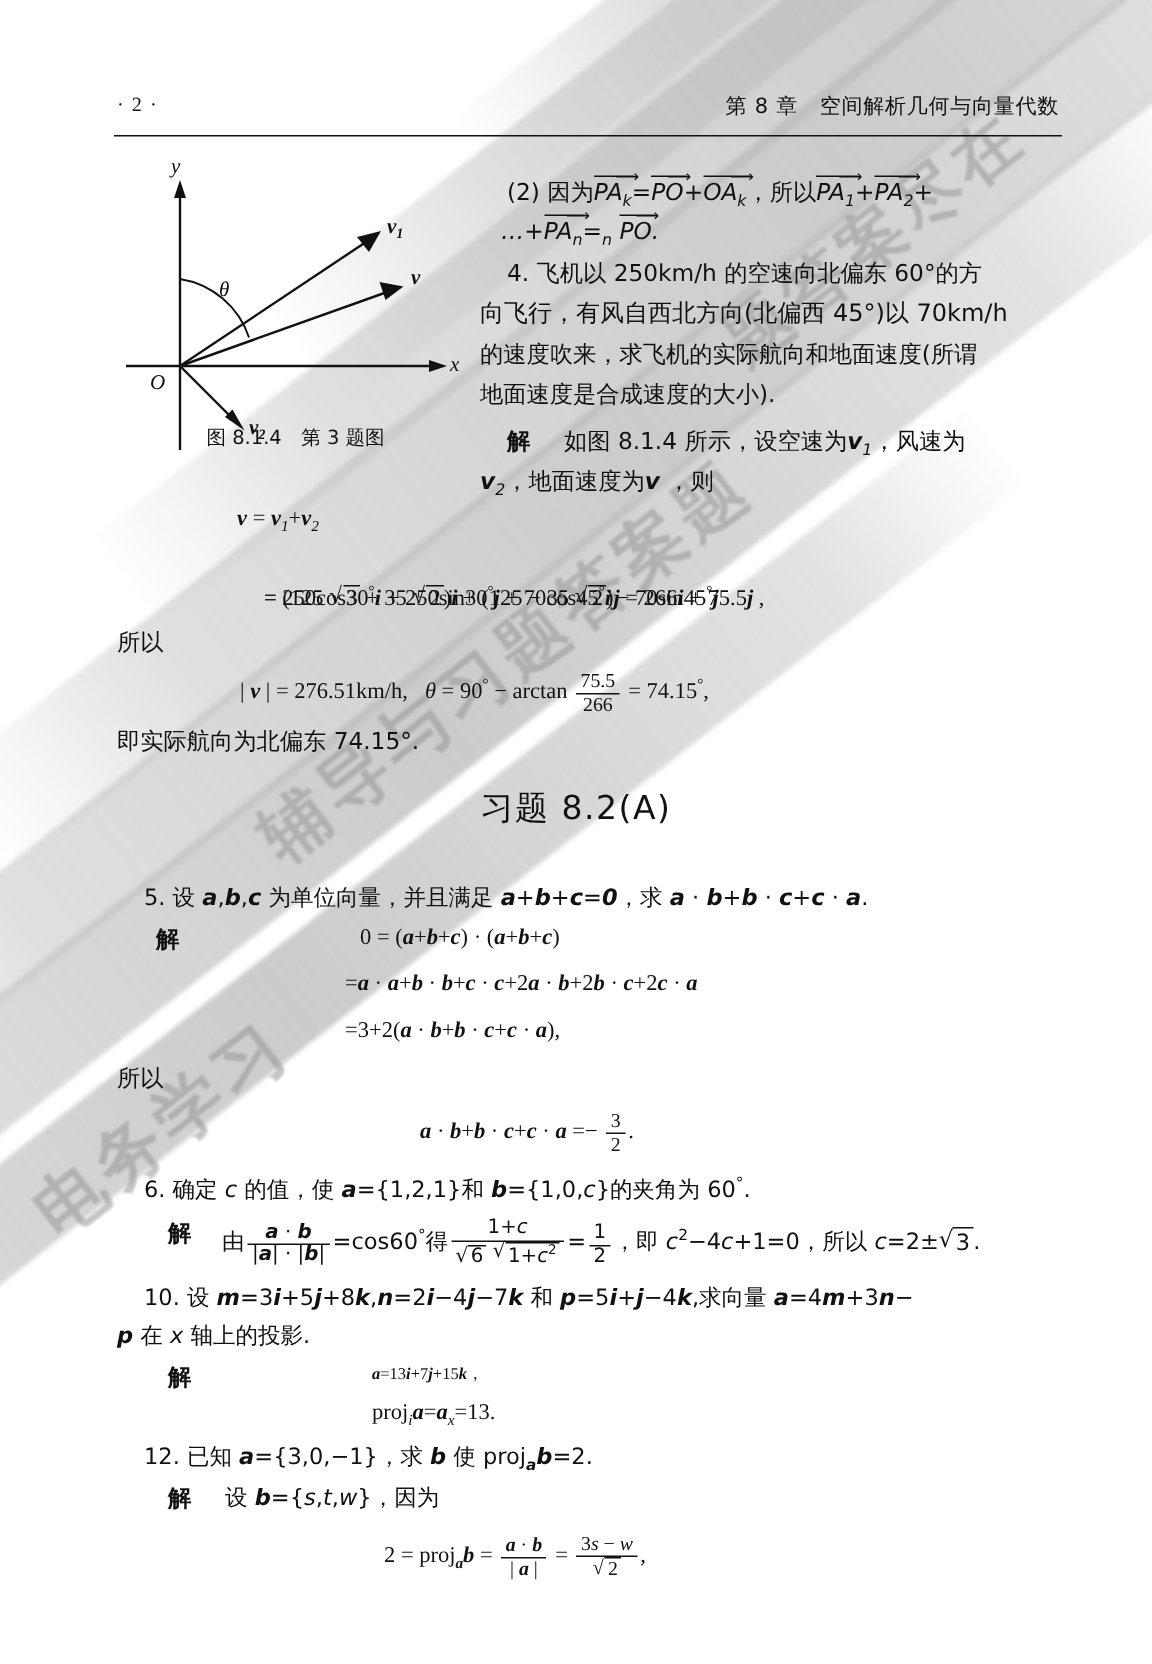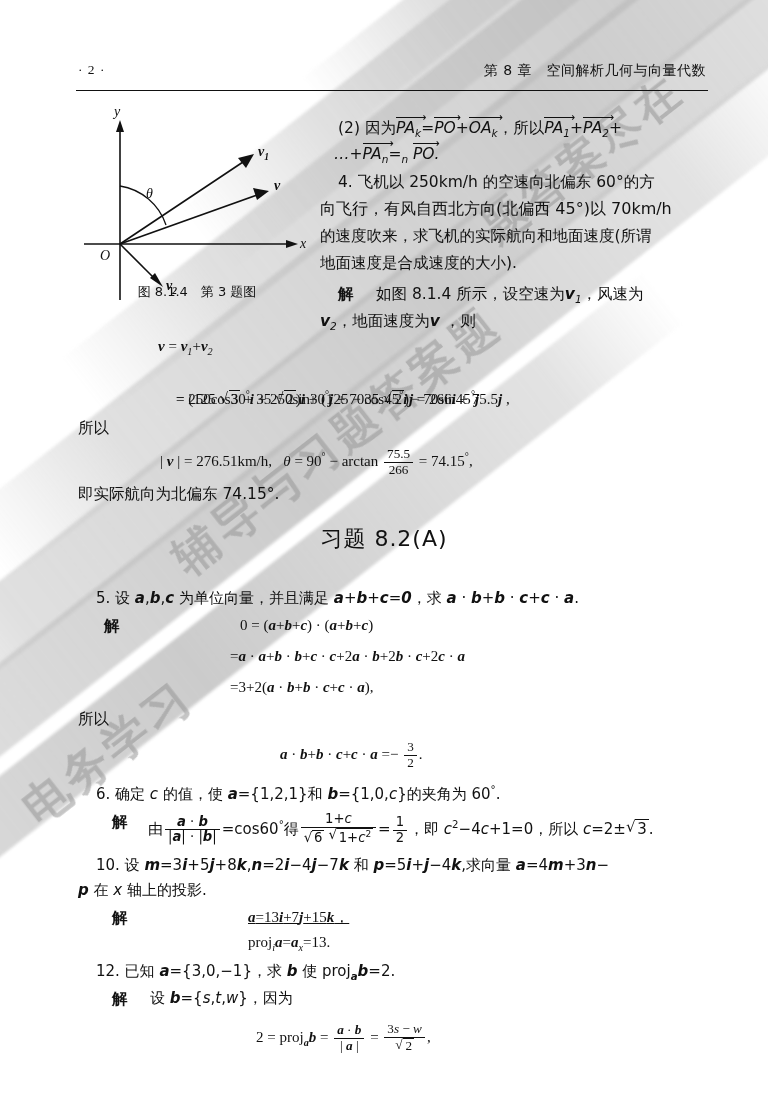--- a/index.html
+++ b/index.html
@@ -220,21 +220,21 @@
       </span>，即 <span class="mi">c</span><span class="sup">2</span>−4<span class="mi">c</span>+1=0，所以 <span class="mi">c</span>=2±<span class="rad"><span class="bar">3</span></span>.
   </div>
 
   <div class="txt cn" style="left:96px;top:856px;font-size:15px;">
     10. 设 <span class="bi">m</span>=3<span class="bi">i</span>+5<span class="bi">j</span>+8<span class="bi">k</span>,<span class="bi">n</span>=2<span class="bi">i</span>−4<span class="bi">j</span>−7<span class="bi">k</span> 和 <span class="bi">p</span>=5<span class="bi">i</span>+<span class="bi">j</span>−4<span class="bi">k</span>,求向量 <span class="bi">a</span>=4<span class="bi">m</span>+3<span class="bi">n</span>−
   </div>
   <div class="txt cn" style="left:78px;top:881px;font-size:15px;">
     <span class="bi">p</span> 在 <span class="mi">x</span> 轴上的投影.
   </div>
   <div class="txt cn" style="left:112px;top:908px;font-size:15.5px;font-weight:bold;">解</div>
-  <div class="txt" style="left:248px;top:908px;font-size:15px;text-decoration:underline;">
+  <div class="txt" style="left:248px;top:908px;font-size:11px;">
     <span class="bi">a</span>=13<span class="bi">i</span>+7<span class="bi">j</span>+15<span class="bi">k</span>，
   </div>
   <div class="txt" style="left:248px;top:934px;font-size:15px;">
     proj<span class="sub mi">i</span><span class="bi">a</span>=<span class="bi">a</span><span class="sub mi">x</span>=13.
   </div>
 
   <div class="txt cn" style="left:96px;top:962px;font-size:15px;">
     12. 已知 <span class="bi">a</span>={3,0,−1}，求 <span class="bi">b</span> 使 proj<span class="sub bi">a</span><span class="bi">b</span>=2.
   </div>
   <div class="txt cn" style="left:112px;top:989px;font-size:15.5px;font-weight:bold;">解</div>

